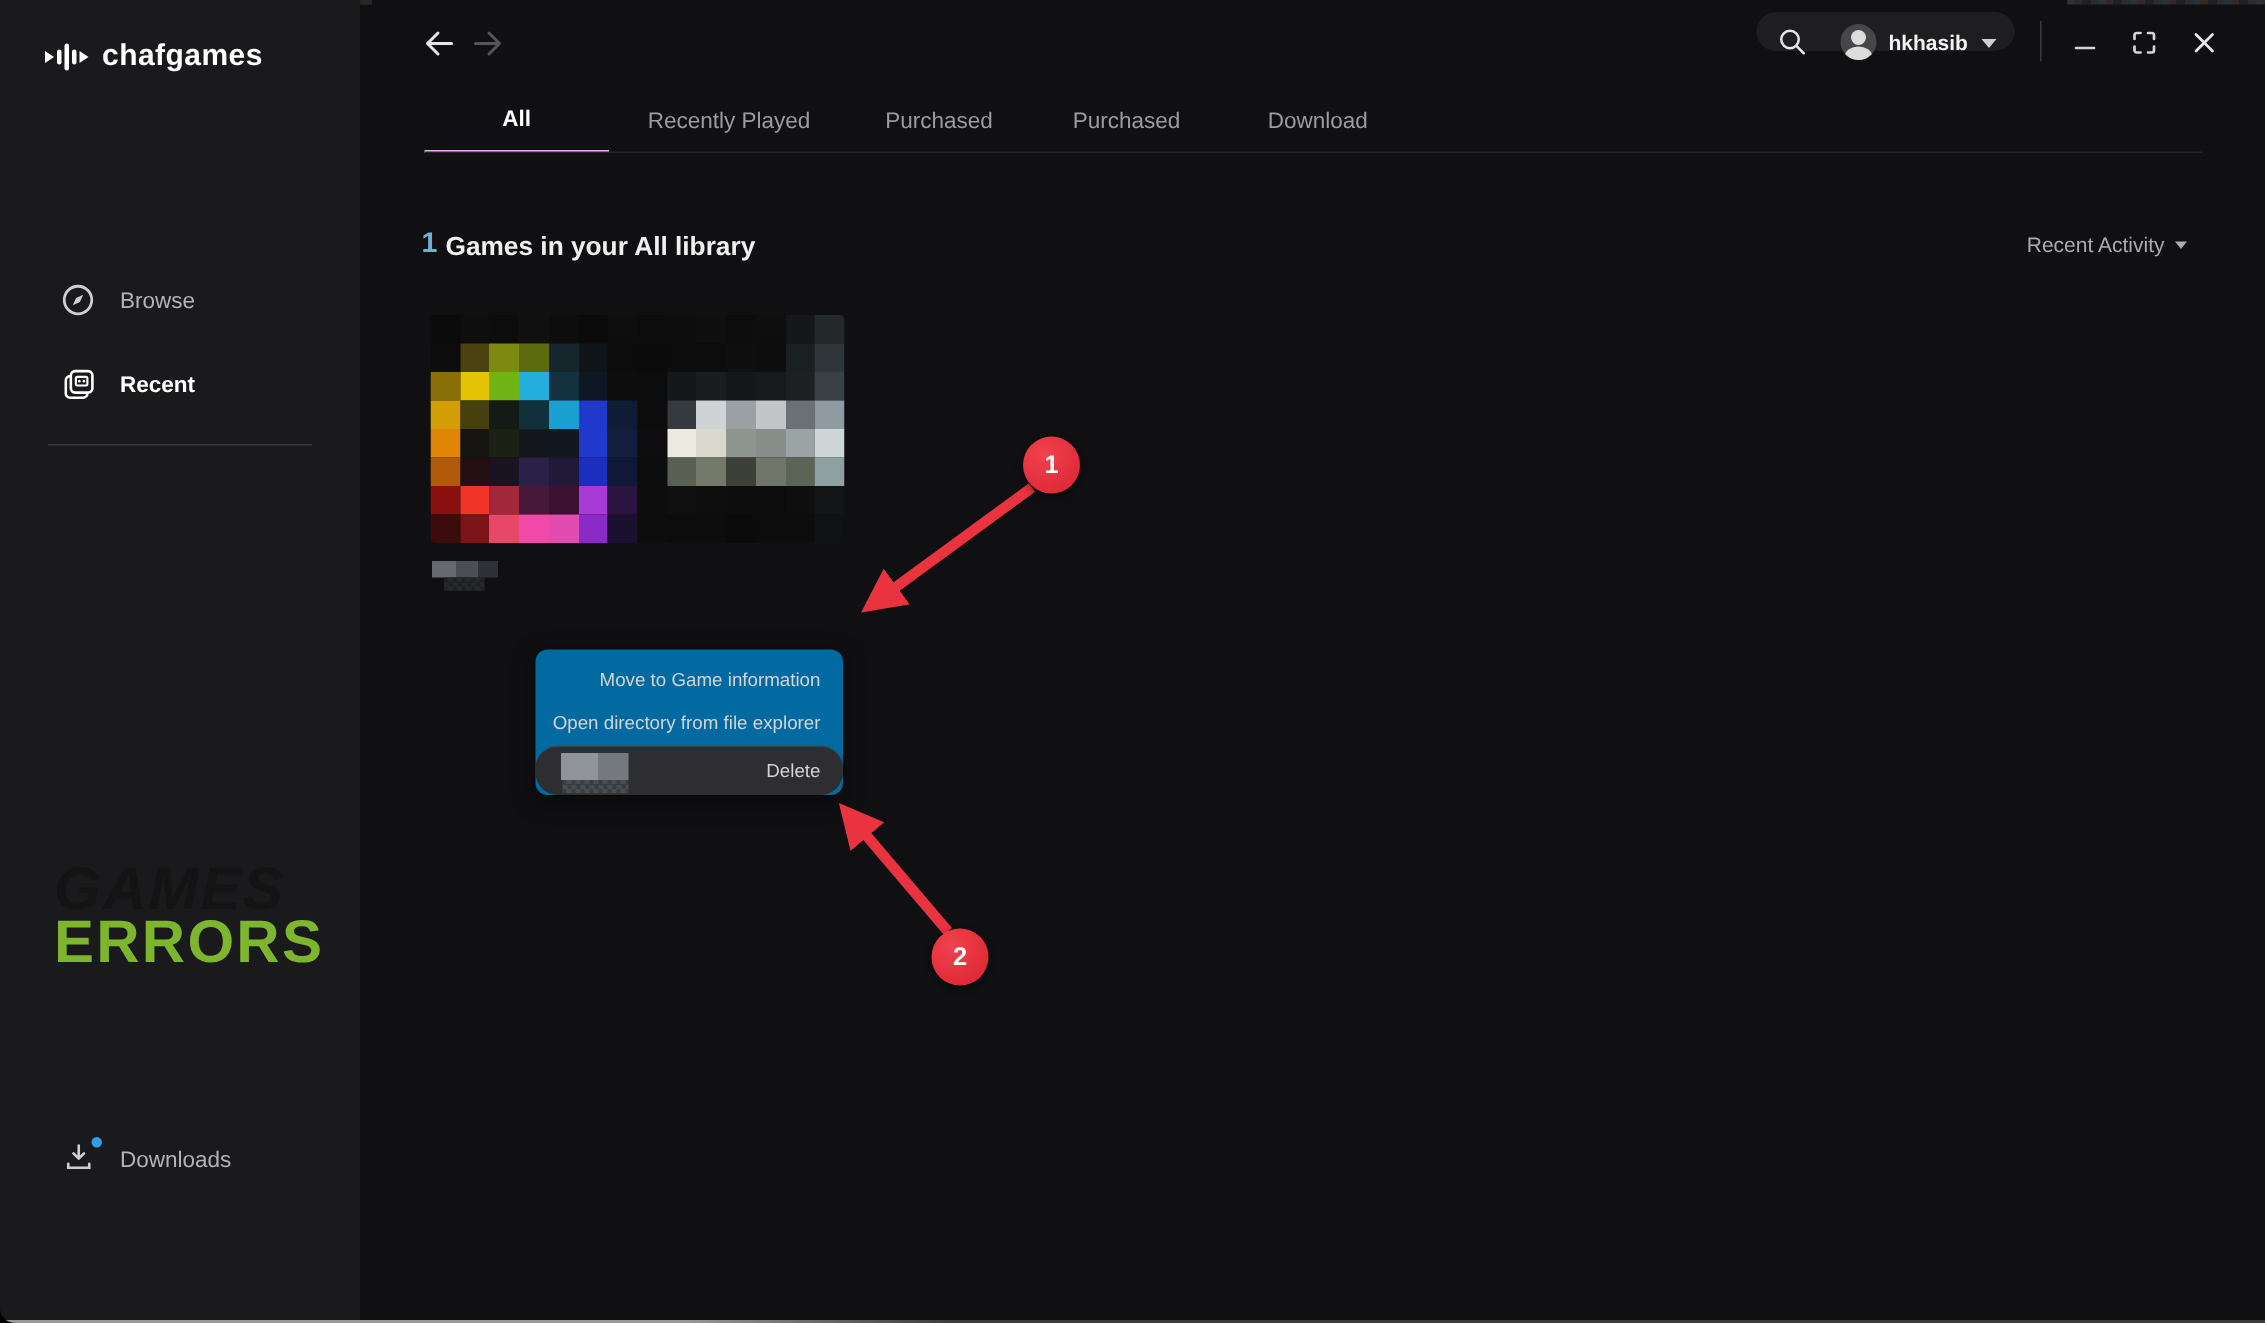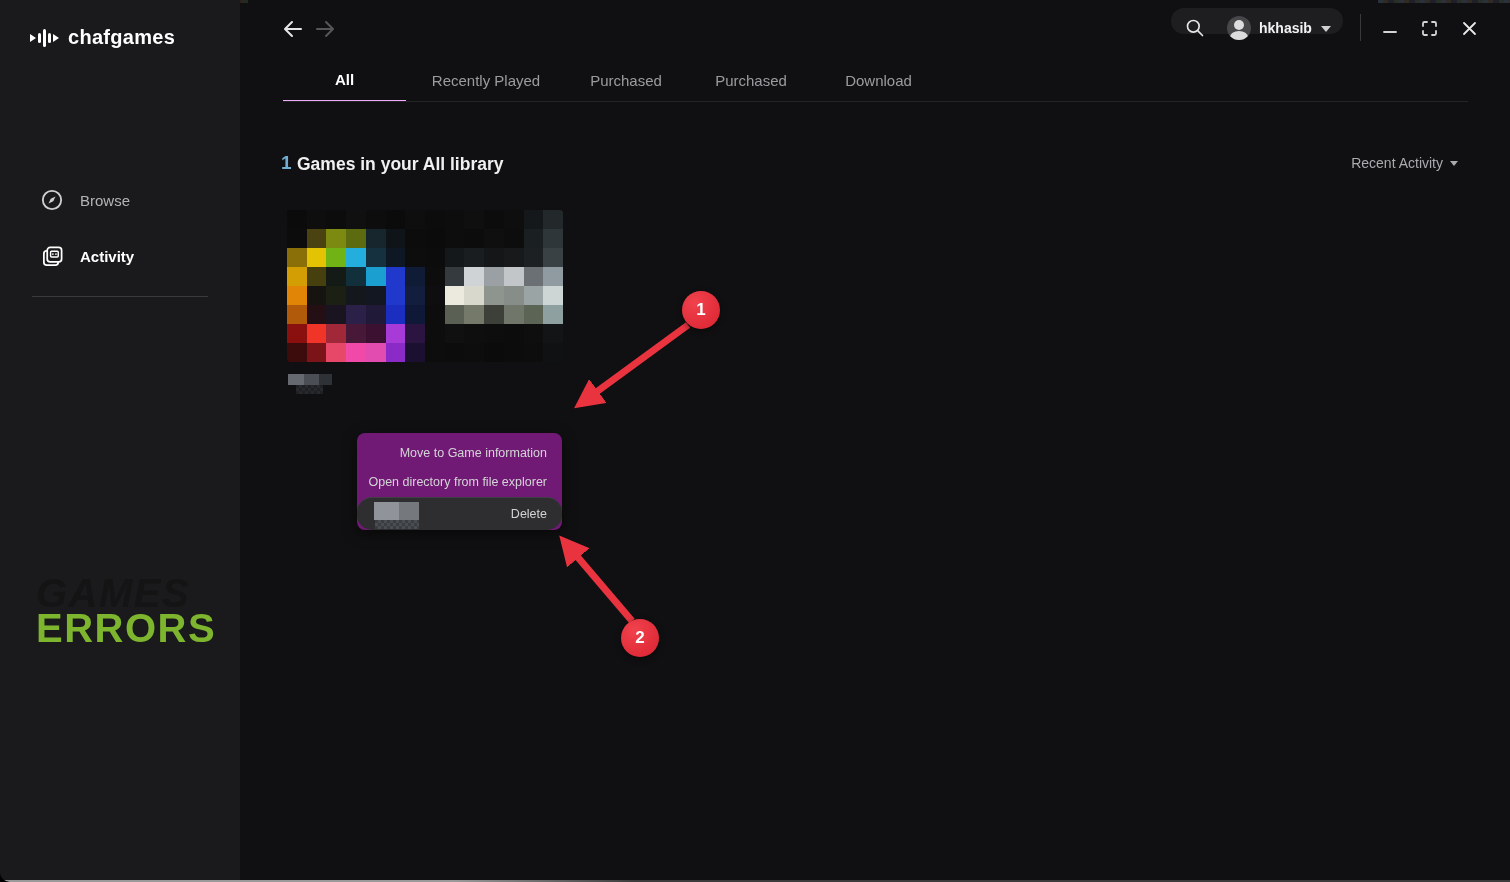--- a/index.html
+++ b/index.html
@@ -86,21 +86,21 @@
     background:repeating-conic-gradient(#27292d 0 25%, #1e2024 0 50%) 0 0/6px 6px; }
 
   .status-row { position:absolute; left:287px; top:400px; width:276px; height:30px; }
   .check-icon { position:absolute; left:4px; top:5px; }
   .status-label { position:absolute; left:35px; top:6px; font-size:14.5px; color:#ececec; }
   .kebab-btn { position:absolute; right:0px; top:0px; width:25px; height:30px; border-radius:6px; background:#3a3a3c;
     display:flex; flex-direction:column; align-items:center; justify-content:center; gap:4px; cursor:pointer; }
   .kebab-btn .dot { width:3px; height:3px; border-radius:50%; background:#e8e8e8; }
 
   
-  .context-menu { position:absolute; left:357px; top:433px; width:205px; background:#701a75; border-radius:8px; overflow:hidden;
+  .context-menu { position:absolute; left:357px; top:433px; width:205px; background:#0369a1; border-radius:8px; overflow:hidden;
     box-shadow:0 4px 14px rgba(0,0,0,.5); }
   .menu-item { position:relative; height:30px; display:flex; align-items:center; justify-content:flex-end;
     padding-right:15px; font-size:12.5px; color:#d4d4d6; cursor:pointer; }
   .menu-item.first { padding-top:6px; height:34px; }
   .menu-item.highlight { height:33px; background:#2e2e31; border-top:1px solid #404043;border-radius:15px; }
   .redact1 { position:absolute; left:17px; top:4px; width:45px; height:18px;
     background:linear-gradient(90deg,#90949a 0 55%,#75797e 55% 100%); }
   .redact2 { position:absolute; left:18px; top:22px; width:44px; height:9px;
     background:repeating-conic-gradient(#4a4e53 0 25%, #3a3e43 0 50%) 0 0/6px 6px; }
 
@@ -146,30 +146,40 @@
     <div class="nav-item active" style="top:236px">
       <span class="nico">
         <svg width="23" height="23" viewBox="0 0 24 24">
           <rect x="3" y="6" width="15" height="15" rx="3" fill="none" stroke="#ffffff" stroke-width="1.8"></rect>
           <rect x="6.5" y="2.5" width="15" height="15" rx="3" fill="#1a1a1c" stroke="#ffffff" stroke-width="1.8"></rect>
           <rect x="10" y="6.5" width="8" height="6" rx="1" fill="none" stroke="#ffffff" stroke-width="1.5"></rect>
           <circle cx="12.4" cy="9.5" r="0.9" fill="#ffffff"></circle>
             <circle cx="15.6" cy="9.5" r="0.9" fill="#ffffff"></circle>
         </svg>
       </span>
-      <span class="nlabel">Activity</span>
+      <span class="nlabel">Recent</span>
     </div>
 
     <div class="side-divider"></div>
 
     <div class="watermark">
       <div class="wm1">GAMES</div>
       <div class="wm2">ERRORS</div>
     </div>
 
+    <div class="downloads-row">
+      <span class="nico" style="position:absolute">
+        <svg width="21" height="21" viewBox="0 0 24 24">
+          <path d="M12 3v10M8 9l4 4 4-4" fill="none" stroke="#cfcfcf" stroke-width="2" stroke-linecap="round" stroke-linejoin="round"></path>
+          <path d="M4 17v3h16v-3" fill="none" stroke="#cfcfcf" stroke-width="2" stroke-linecap="round"></path>
+        </svg>
+        <span class="notif-dot"></span>
+      </span>
+      <span class="nlabel">Downloads</span>
+    </div>
   </div>
 
   <div class="nav-arrow back-arrow">
     <svg width="24" height="24" viewBox="0 0 24 24">
         <path d="M20 12H5M11 5l-7 7 7 7" fill="none" stroke="#e6e6e6" stroke-width="2" stroke-linecap="round" stroke-linejoin="round"></path>
       </svg>
   </div>
   <div class="nav-arrow fwd-arrow">
     <svg width="24" height="24" viewBox="0 0 24 24">
         <path d="M4 12h15M13 5l7 7-7 7" fill="none" stroke="#565658" stroke-width="2" stroke-linecap="round" stroke-linejoin="round"></path>

